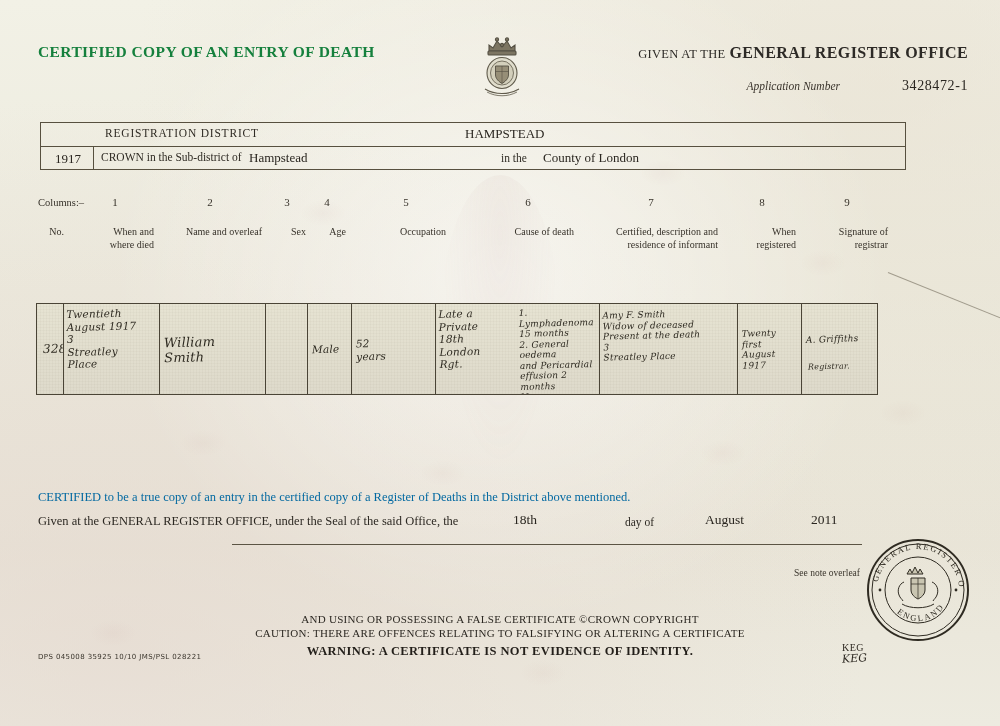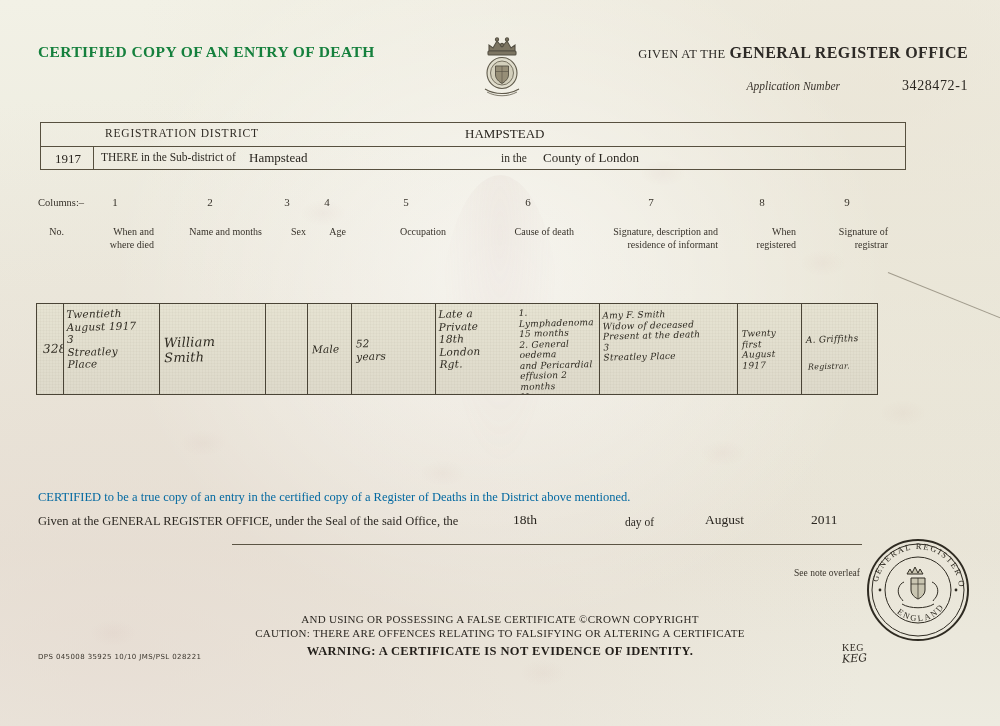--- a/index.html
+++ b/index.html
@@ -471,47 +471,47 @@
 
   <div class="reg-box">
     <div class="row1"></div>
     <div class="row2"></div>
     <div class="vline-year"></div>
 
     <div class="lbl-regdist">REGISTRATION DISTRICT</div>
     <div class="val-hampstead-top">HAMPSTEAD</div>
 
     <div class="val-year">1917</div>
-    <div class="lbl-death-sub">THERE in the Sub-district of</div>
+    <div class="lbl-death-sub">CROWN in the Sub-district of</div>
     <div class="val-subdistrict">Hampstead</div>
     <div class="lbl-inthe">in the</div>
     <div class="val-county">County of London</div>
   </div>
 
   <div class="cols-label">Columns:–</div>
 
   <div class="colnum" style="left:101px;width:28px;">1</div>
   <div class="colnum" style="left:196px;width:28px;">2</div>
   <div class="colnum" style="left:273px;width:28px;">3</div>
   <div class="colnum" style="left:313px;width:28px;">4</div>
   <div class="colnum" style="left:392px;width:28px;">5</div>
   <div class="colnum" style="left:514px;width:28px;">6</div>
   <div class="colnum" style="left:637px;width:28px;">7</div>
   <div class="colnum" style="left:748px;width:28px;">8</div>
   <div class="colnum" style="left:833px;width:28px;">9</div>
 
   <div class="colhead" style="left:30px;width:34px;">No.</div>
   <div class="colhead" style="left:78px;width:76px; white-space:pre-line;">When and
 where died</div>
-  <div class="colhead" style="left:158px;width:104px;">Name and months</div>
+  <div class="colhead" style="left:158px;width:104px;">Name and overleaf</div>
   <div class="colhead" style="left:268px;width:38px;">Sex</div>
   <div class="colhead" style="left:310px;width:36px;">Age</div>
   <div class="colhead" style="left:366px;width:80px;">Occupation</div>
   <div class="colhead" style="left:482px;width:92px;">Cause of death</div>
-  <div class="colhead" style="left:584px;width:134px; white-space:pre-line;">Signature, description and
+  <div class="colhead" style="left:584px;width:134px; white-space:pre-line;">Certified, description and
 residence of informant</div>
   <div class="colhead" style="left:728px;width:68px; white-space:pre-line;">When
 registered</div>
   <div class="colhead" style="left:808px;width:80px; white-space:pre-line;">Signature of
 registrar</div>
 
   <div class="entry-table">
     <div class="vdiv" style="left:26px;"></div>
     <div class="vdiv" style="left:122px;"></div>
     <div class="vdiv" style="left:228px;"></div>

